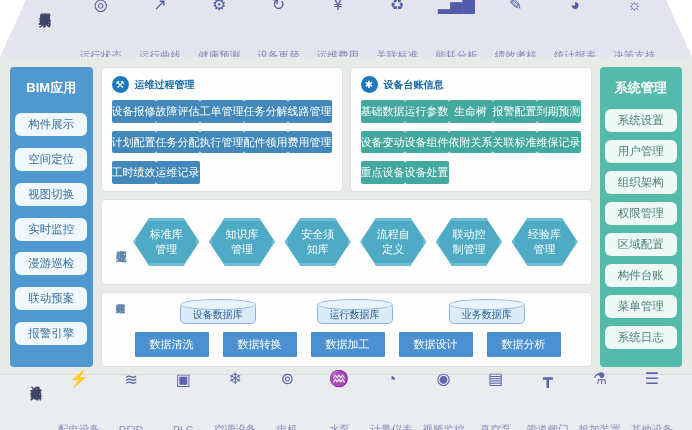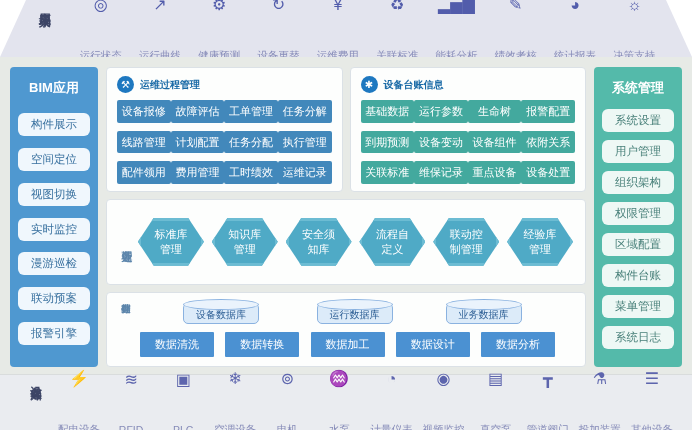--- a/index.html
+++ b/index.html
@@ -42,21 +42,21 @@
   .middle { flex:1; display:flex; flex-direction:column; gap:7px; }
   .panel { background:#fdfefd; border:1px solid #dbe1e6; border-radius:4px; }
 
   .row1 { display:flex; gap:7px; height:126px; }
   .mod-panel { flex:1; padding:8px 10px 7px 10px; display:flex; flex-direction:column; }
   .mod-header { display:flex; align-items:center; gap:6px; margin-bottom:7px; }
   .hdr-icon { width:17px; height:17px; border-radius:50%; color:#fff;
     font-size:10px; display:flex; align-items:center; justify-content:center; flex:none; }
   .hdr-icon.blue { background:#1e78c0; }
   .mod-title { font-size:10px; font-weight:bold; color:#1a6aa6; white-space:nowrap; }
-  .mod-grid { flex:1; display:grid; grid-template-columns:repeat(4,1fr);
+  .mod-grid { flex:1; display:grid; grid-template-columns:repeat(5,1fr);
     grid-auto-rows:1fr; gap:8px 0; }
   .grid-btn { border-radius:2px; color:#ffffff; font-size:11px;
     display:flex; align-items:center; justify-content:center;
     white-space:nowrap; cursor:pointer; }
   .grid-btn.blue { background:#4288bb; }
   .grid-btn.teal { background:#43a99e; }
 
   .row2 { height:86px; display:flex; align-items:center; padding:4px 8px 4px 12px; }
   .panel-vlabel { writing-mode:vertical-rl; text-orientation:upright;
     font-size:11px; color:#5c85ab; flex:none; }

